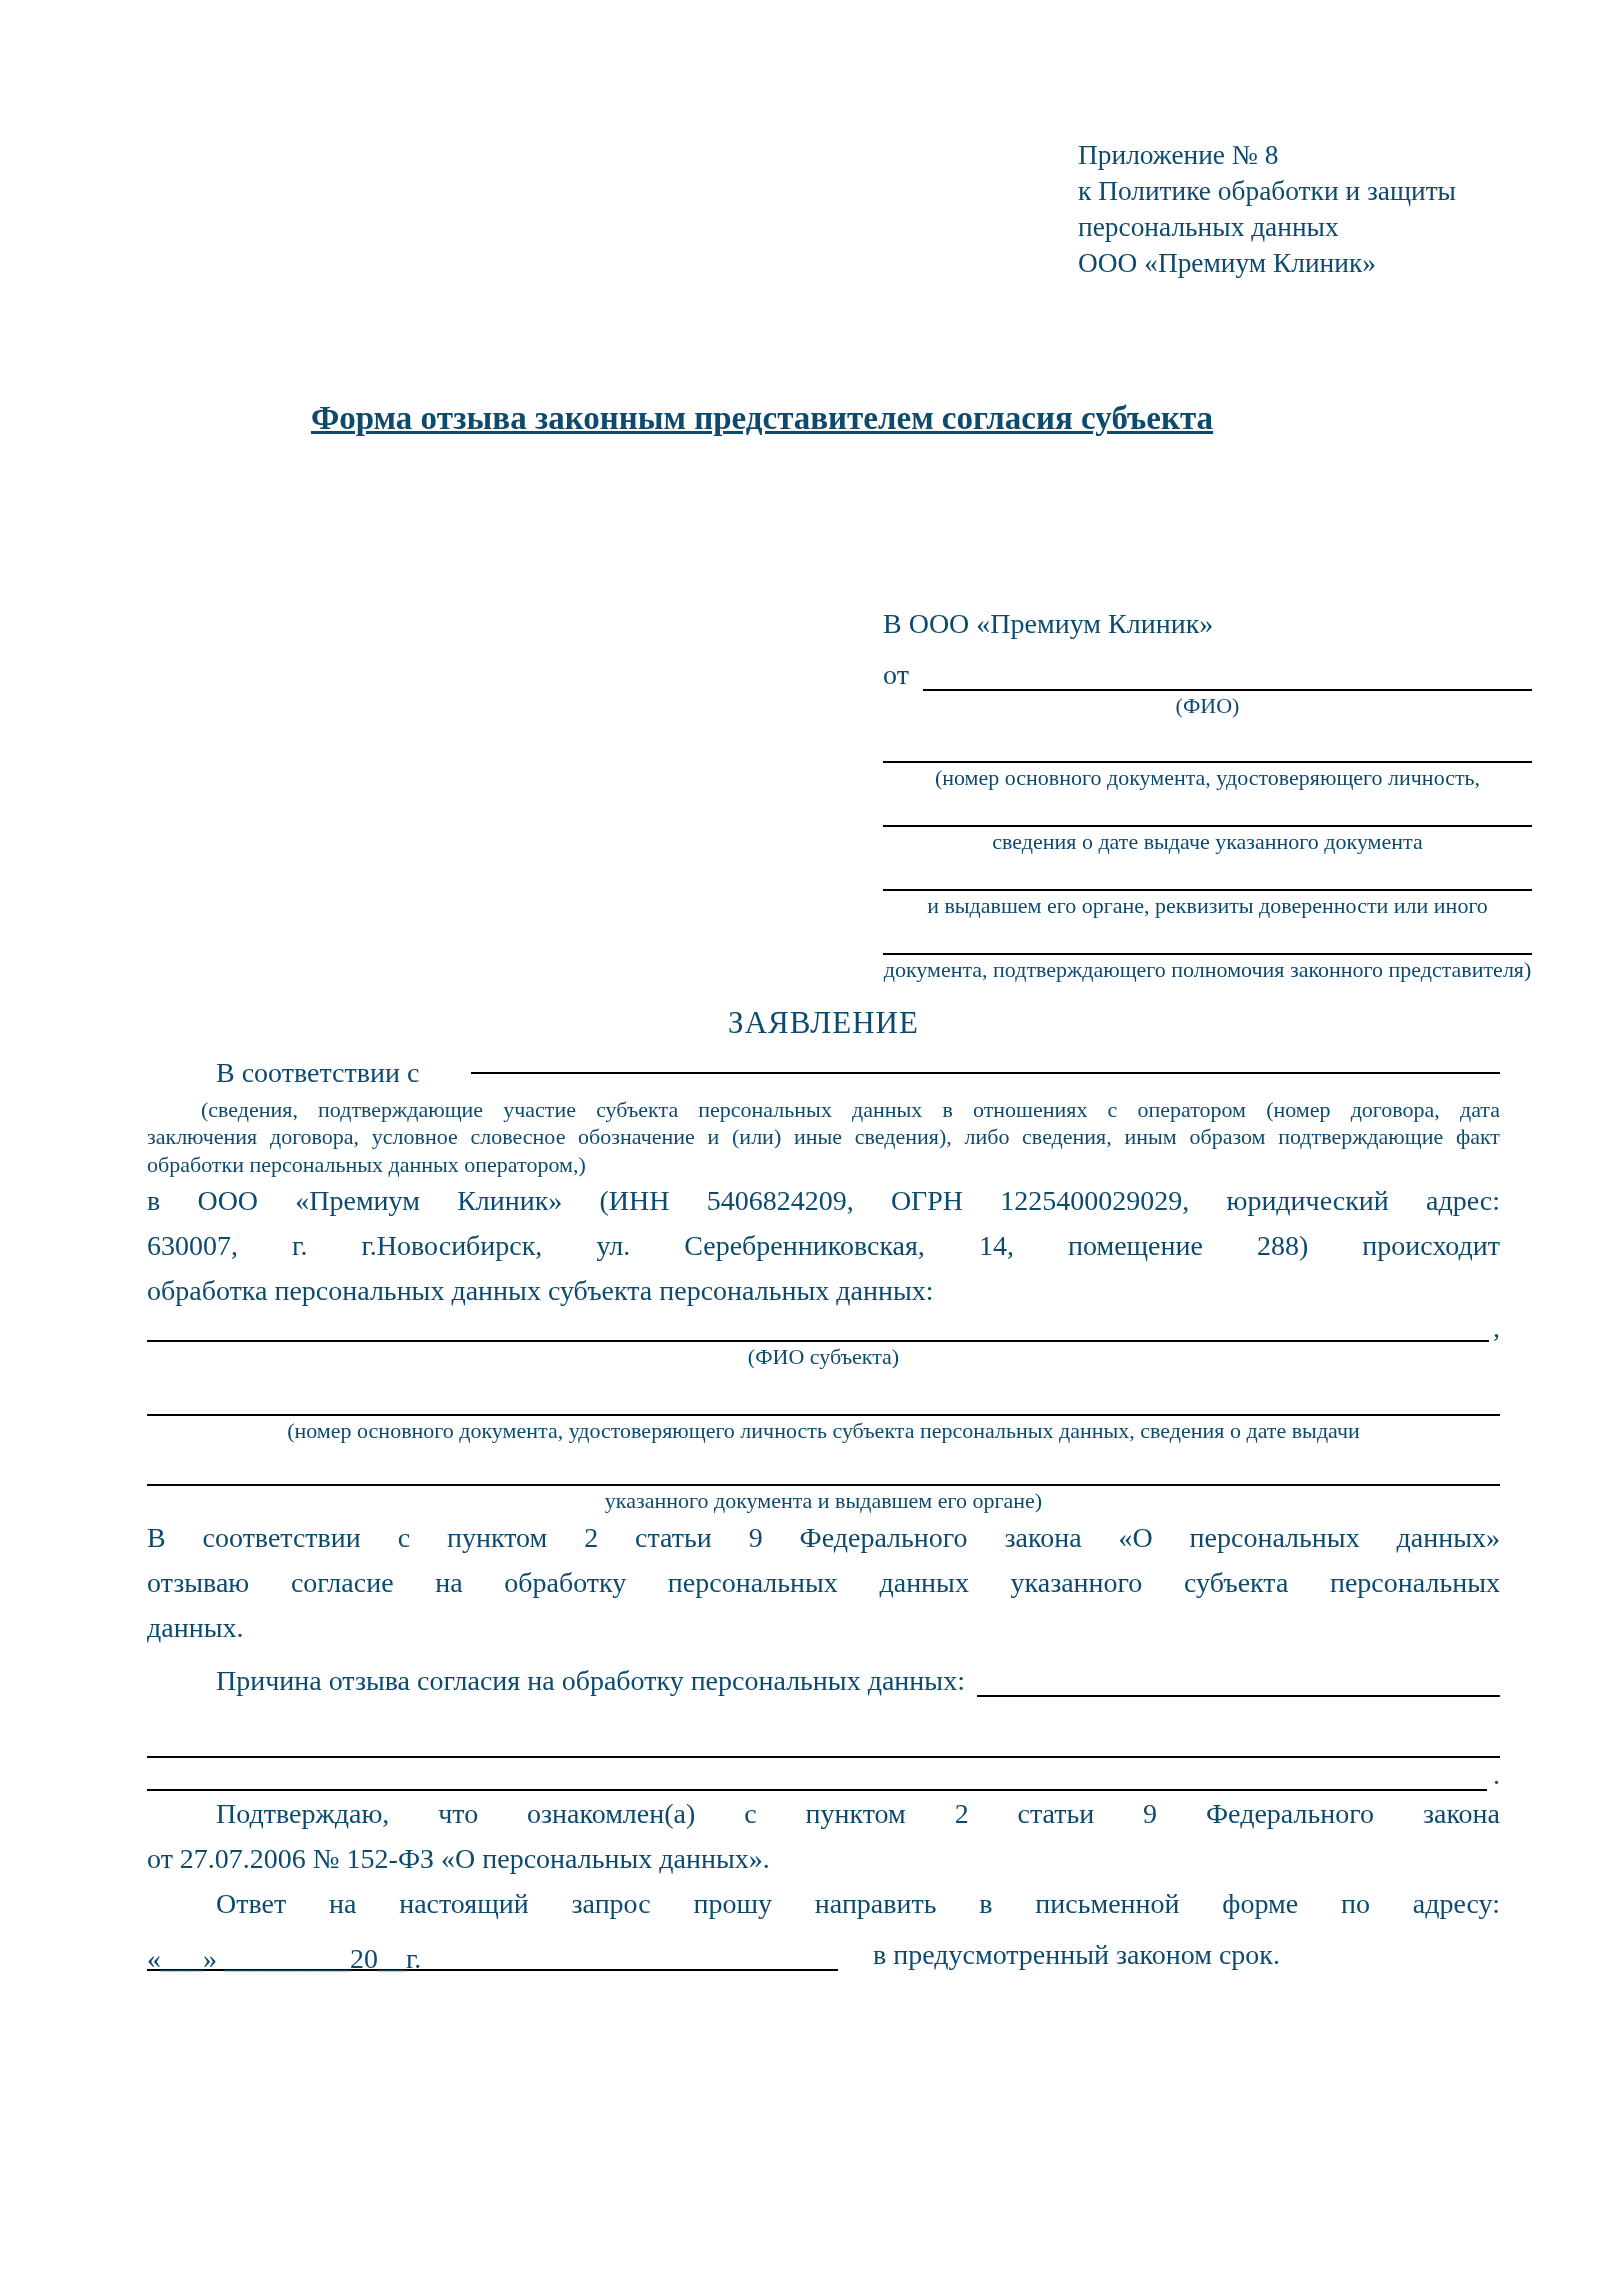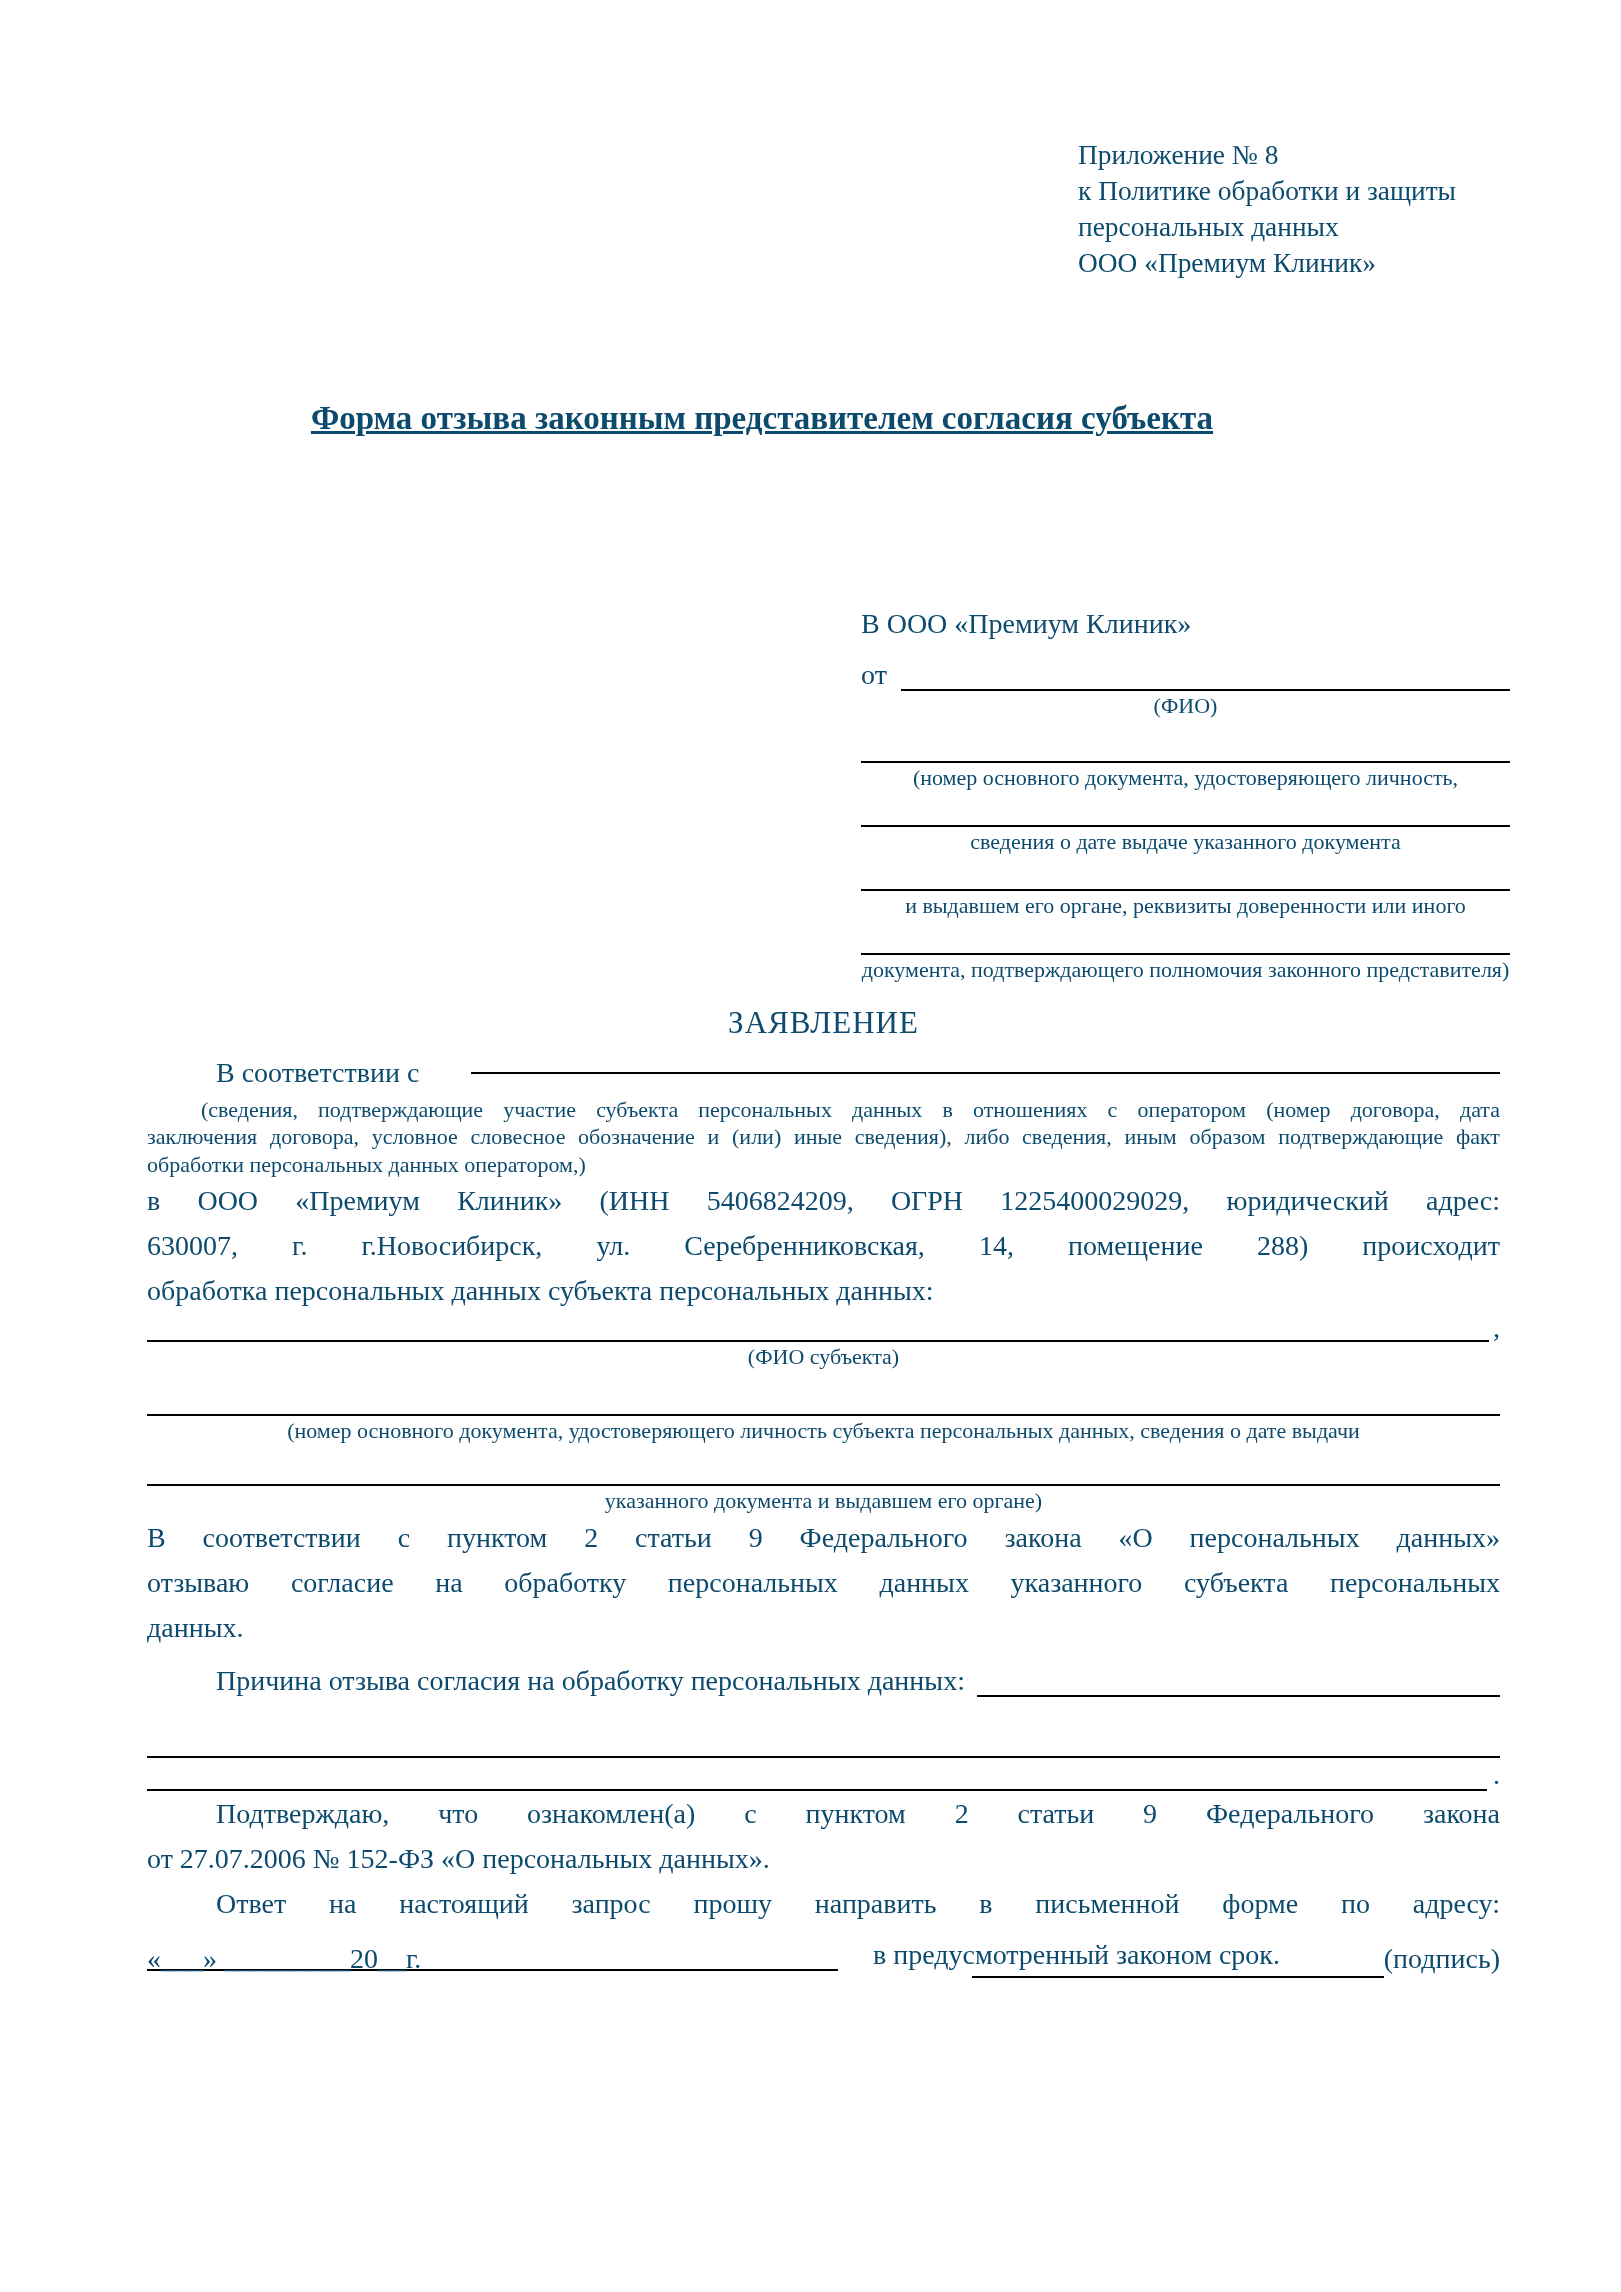--- a/index.html
+++ b/index.html
@@ -32,21 +32,21 @@
     text-align: center;
     font-weight: 700;
     font-size: 33px;
     line-height: 49px;
     text-decoration: underline;
   }
 
   
   .addr {
     position: absolute;
-    left: 861px;
+    left: 883px;
     top: 603px;
     width: 649px;
     font-size: 28px;
   }
   .addr .to { line-height: 41px; }
   .from-row { display: flex; align-items: flex-end; height: 47px; }
   .from-row .lbl { padding-right: 13.7px; }
   .fill { flex: 1 1 auto; border-bottom: 2px solid #000; }
   .cap { font-size: 22px; line-height: 29px; text-align: center; }
   .rule { border-bottom: 2.9px solid #000; }
@@ -176,20 +176,16 @@
 
     <div class="par-line jl indent70">Ответ на настоящий запрос прошу направить в письменной форме по адресу:</div>
     <div class="reply2-row">
       <span class="addr-fill"></span>
       <span class="suffix">в предусмотренный законом срок.</span>
     </div>
   </div>
 
   <div class="footer-row">
     <span>«___» _________20__г.</span>
-    <span class="sig-group">
-      <span class="sig-fill"></span>
-      <span>(подпись)</span>
-    </span>
   </div>
 
 </div>
 
 
 </body></html>

